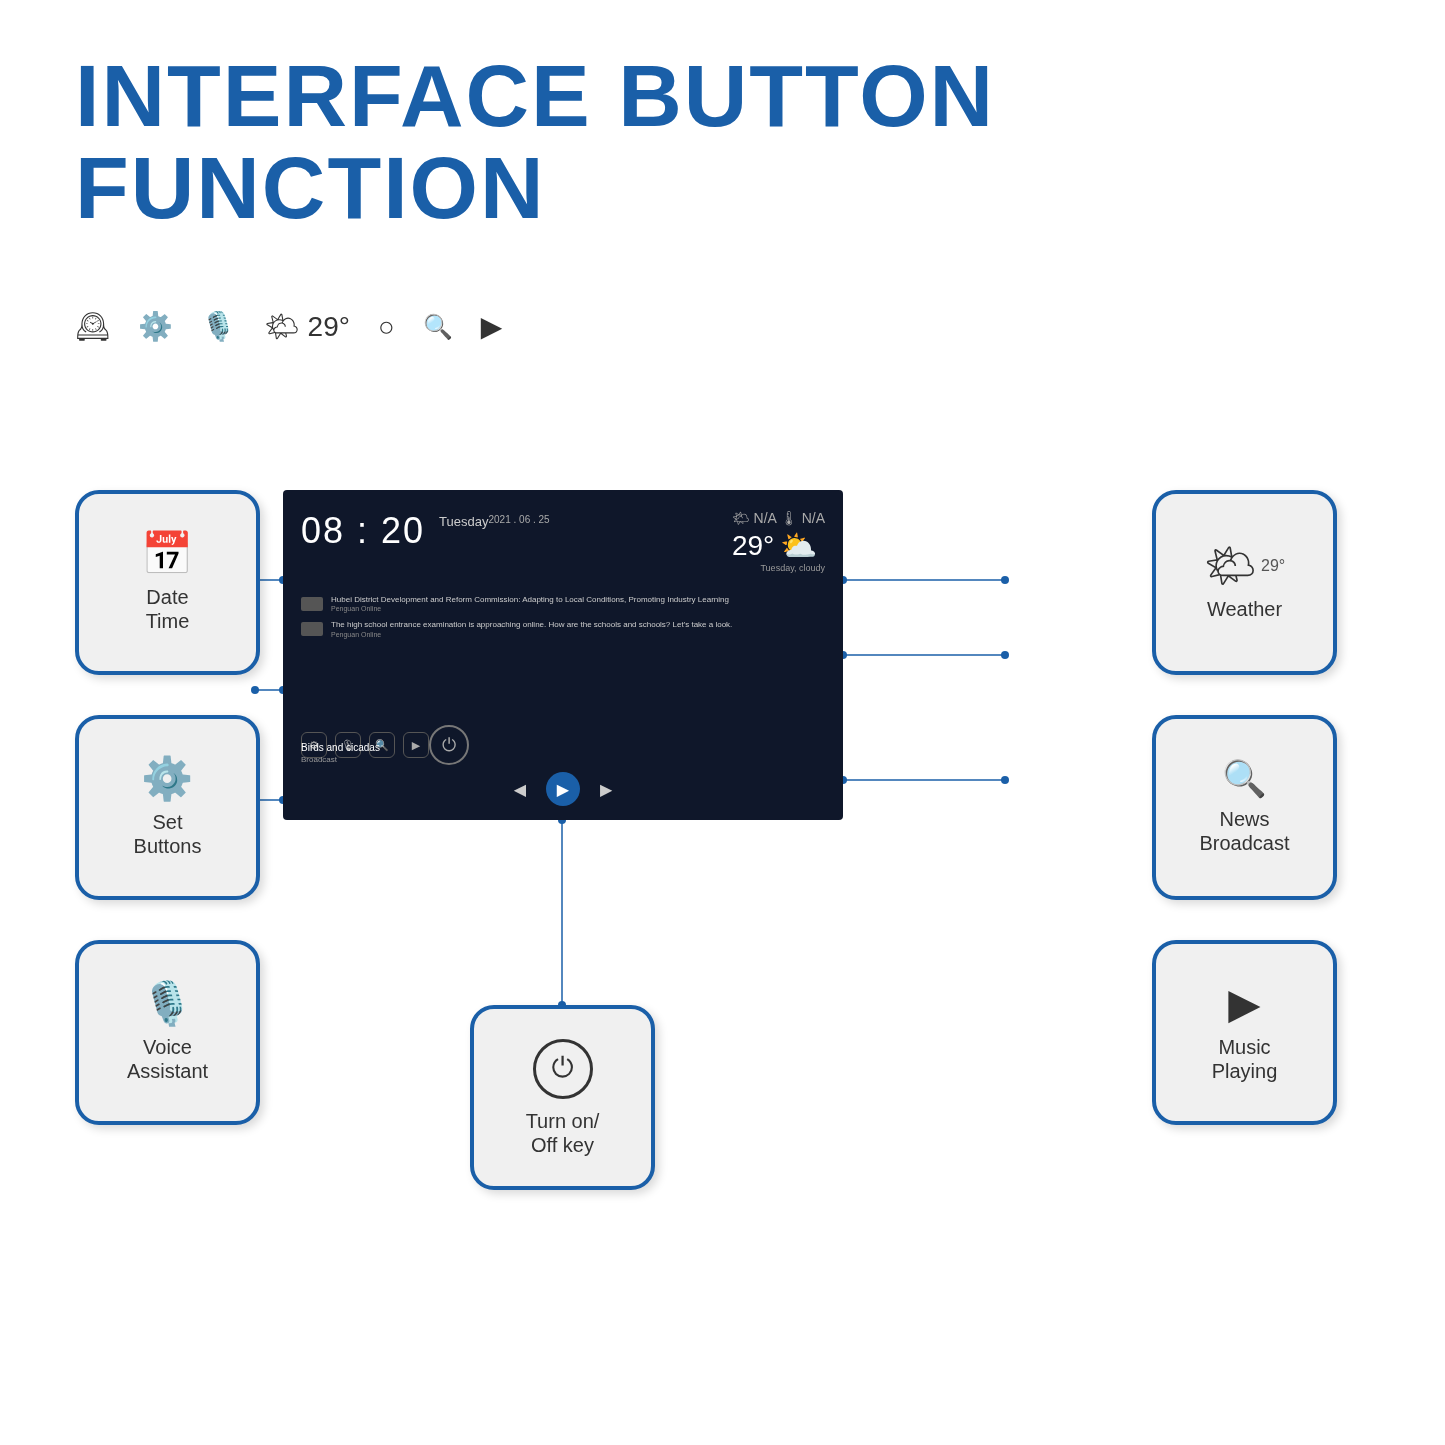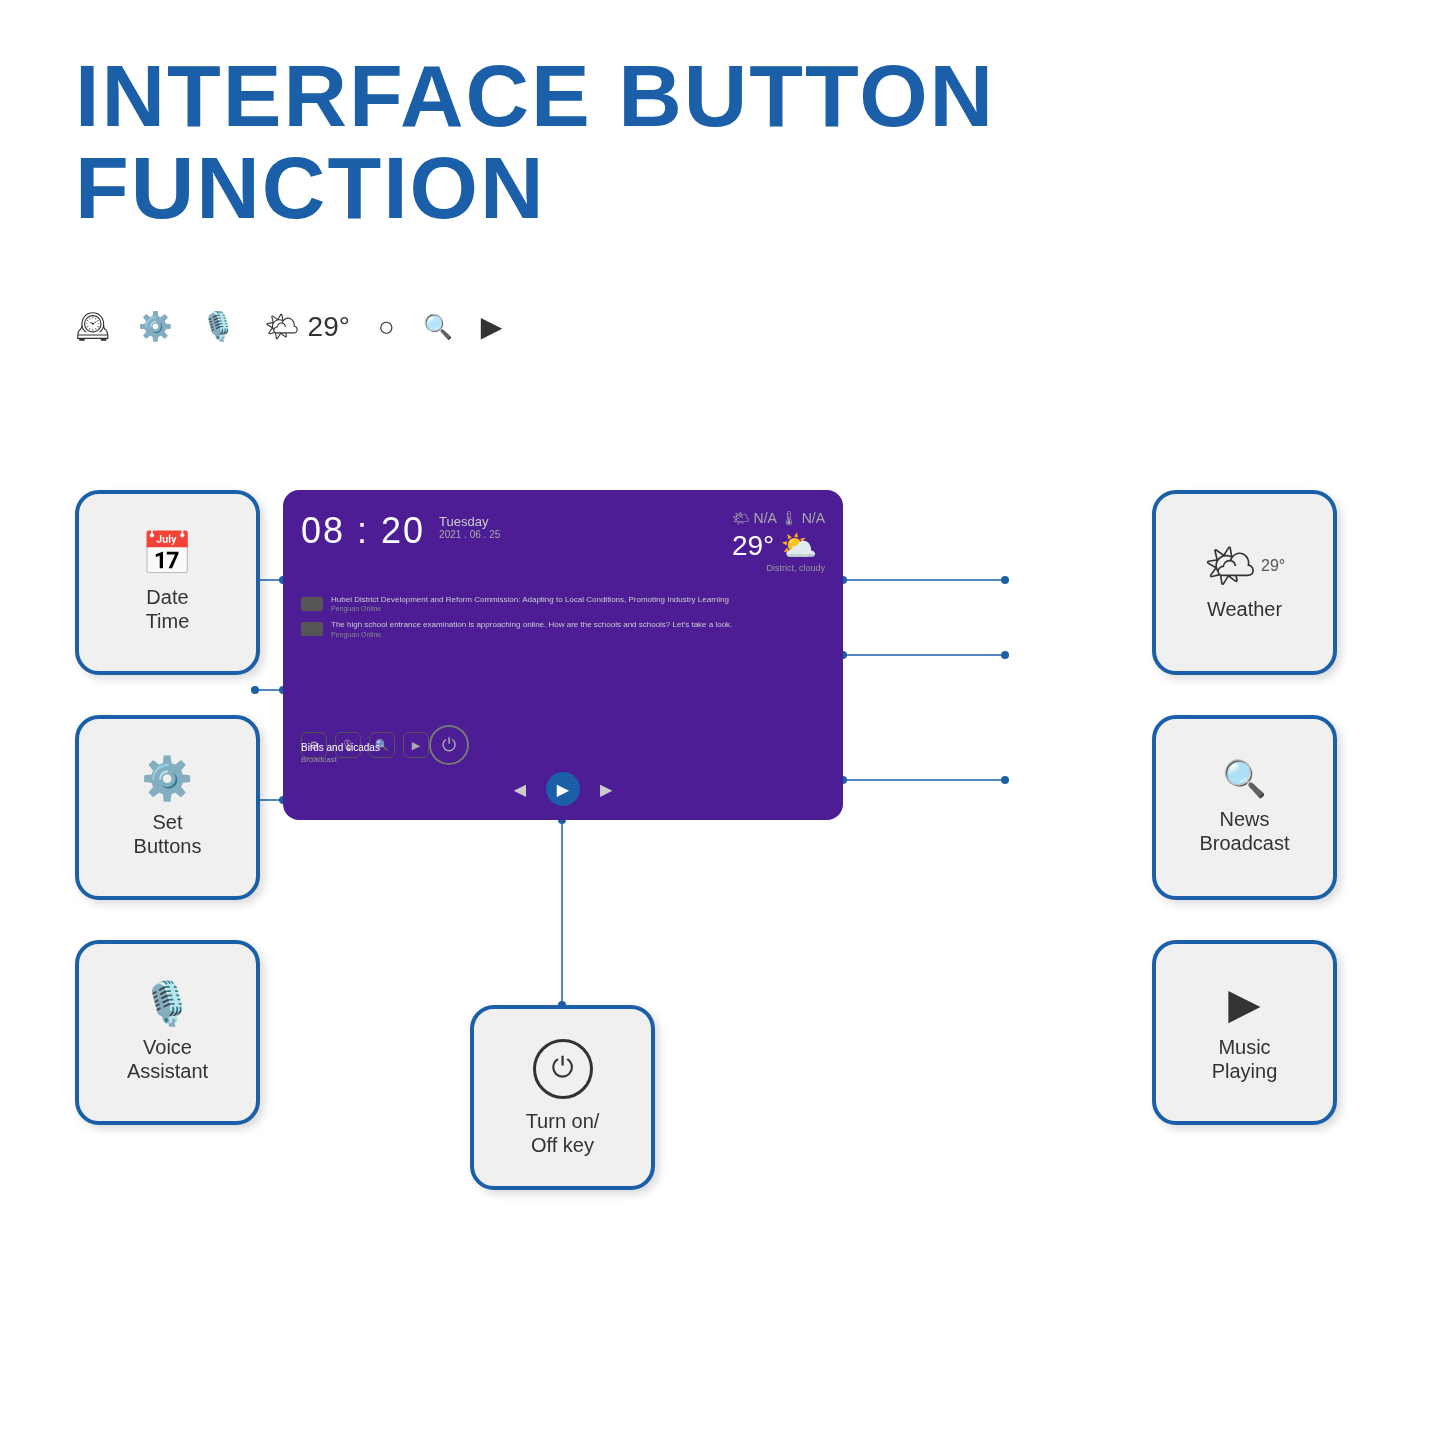--- a/index.html
+++ b/index.html
@@ -78,41 +78,40 @@
       pointer-events: none;
     }
 
     
     .display-screen {
       position: absolute;
       top: 490px;
       left: 283px;
       width: 560px;
       height: 330px;
-      background: #4c1d95;
-      border-radius: 16px;
+      background: #0f172a;
+      border-radius: 4px;
       padding: 20px 18px 14px 18px;
       color: #fff;
       overflow: hidden;
     }
     .screen-time-area {
       display: flex;
       align-items: flex-start;
       gap: 14px;
       margin-bottom: 6px;
     }
     .screen-time {
       font-size: 36px;
       font-weight: 300;
       color: #fff;
       letter-spacing: 2px;
     }
     .screen-date-info {
       display: flex;
-      flex-direction: column;
       padding-top: 4px;
     }
     .screen-day {
       font-size: 13px;
       color: #ccc;
     }
     .screen-full-date {
       font-size: 10px;
       color: #aaa;
     }
@@ -386,21 +385,21 @@
       <span class="screen-full-date">2021 . 06 . 25</span>
     </div>
   </div>
 
   <div class="screen-weather">
     <div class="screen-weather-icons">🌤 N/A  🌡 N/A</div>
     <div class="screen-temp">
       <span>29°</span>
       <span class="screen-weather-icon-big">⛅</span>
     </div>
-    <div class="screen-city">District, cloudy</div>
+    <div class="screen-city">Tuesday, cloudy</div>
   </div>
 
   <div class="screen-news">
     <div class="screen-news-item">
       <div class="news-dot"></div>
       <div class="news-text-block">
         <div class="news-headline">Hubei District Development and Reform Commission: Adapting to Local Conditions, Promoting Industry Learning</div>
         <div class="news-source">Penguan Online</div>
       </div>
     </div>

